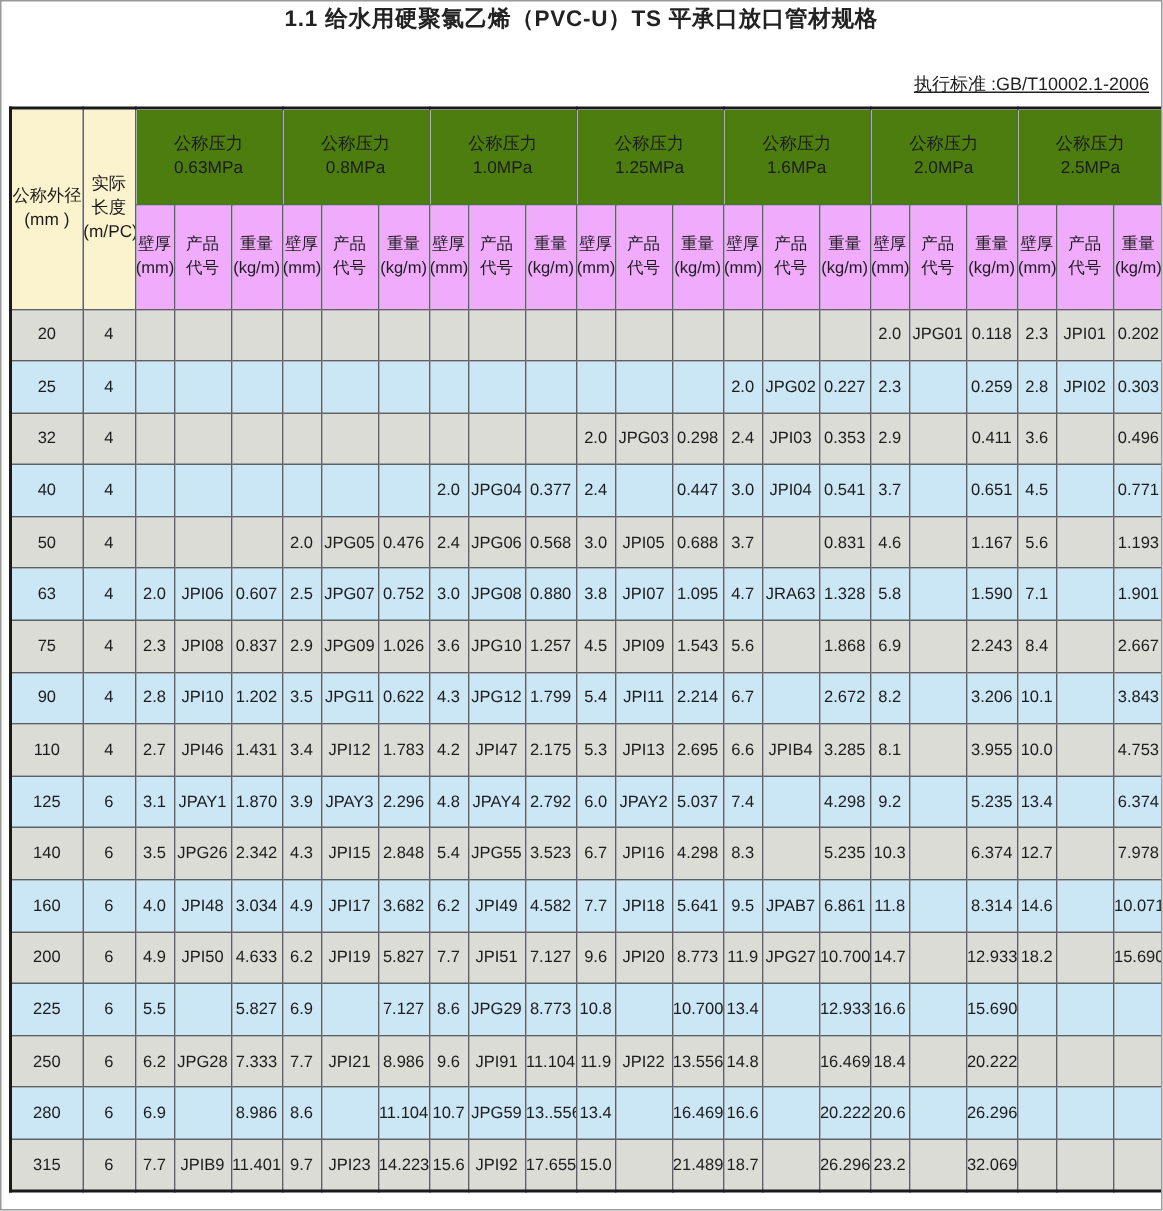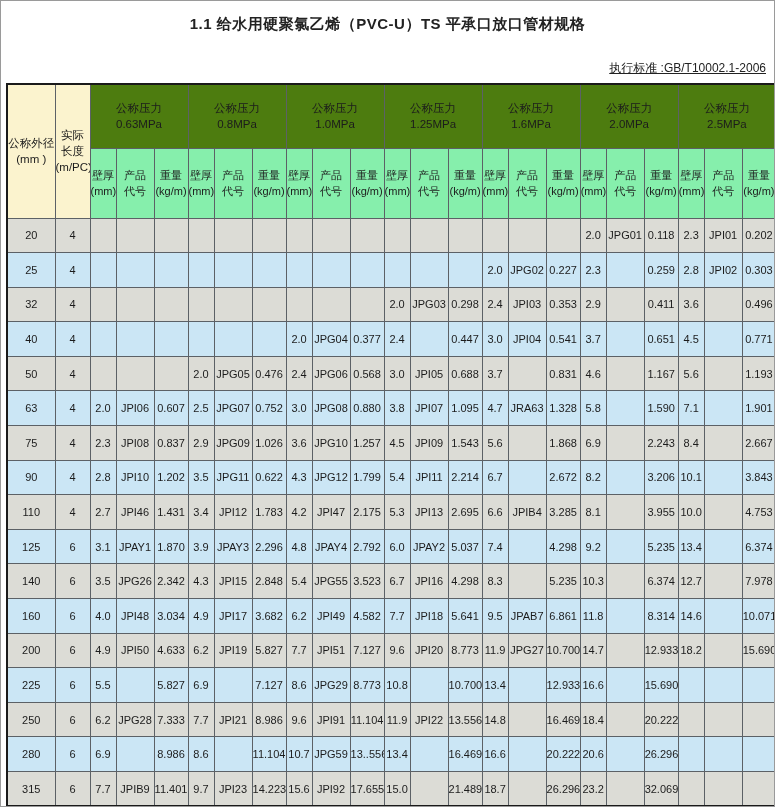--- a/index.html
+++ b/index.html
@@ -9,21 +9,21 @@
     background: #ffffff;
     border: 1px solid #9a9a9a;
     font-family: "Liberation Sans", "DejaVu Sans", sans-serif;
     color: #1c1c1c;
     overflow: hidden;
   }
   .page-title {
     text-align: center;
     font-size: 15px;
     font-weight: bold;
-    padding-top: 14px;
+    padding-top: 2px;
     letter-spacing: 0.5px;
     color: #222;
   }
   .standard-note {
     text-align: right;
     font-size: 12px;
     padding: 26px 8px 6px 0;
     color: #222;
     text-decoration: underline;
   }
@@ -48,21 +48,21 @@
     white-space: pre-line;
     line-height: 1.45;
   }
   th.span-hd {
     background: #fbf3ce;
     font-size: 11.5px;
     white-space: pre-line;
     line-height: 1.4;
   }
   th.sub-hd {
-    background: #86efac;
+    background: #f0abfc;
     font-size: 11px;
     height: 70px;
     white-space: pre-line;
     line-height: 1.5;
     border-bottom: 2px solid #1a1a1a;
   }
   tbody td {
     font-size: 11px;
     height: 34.6px;
   }

